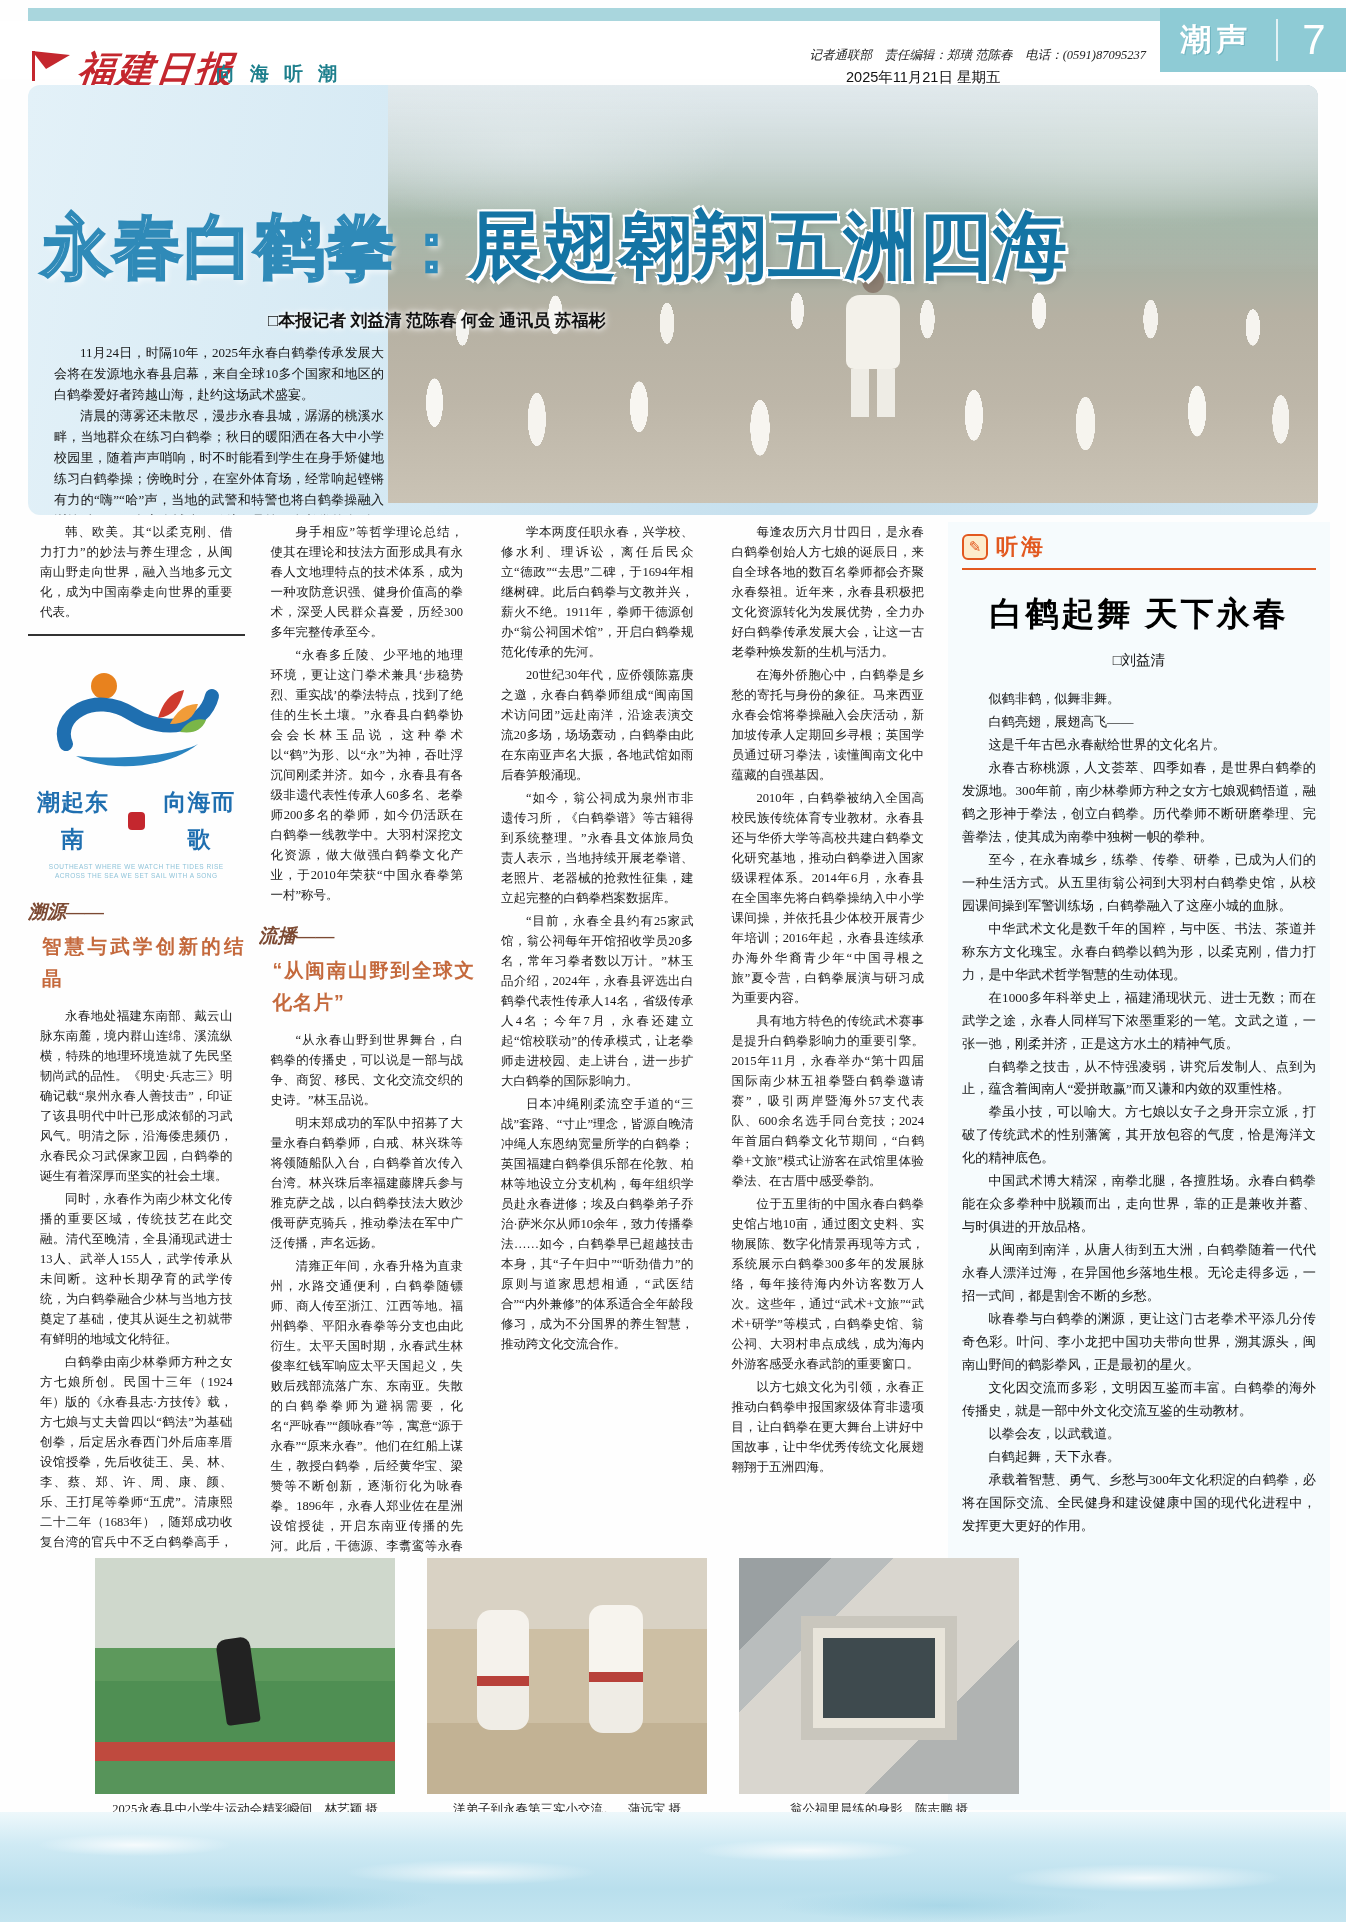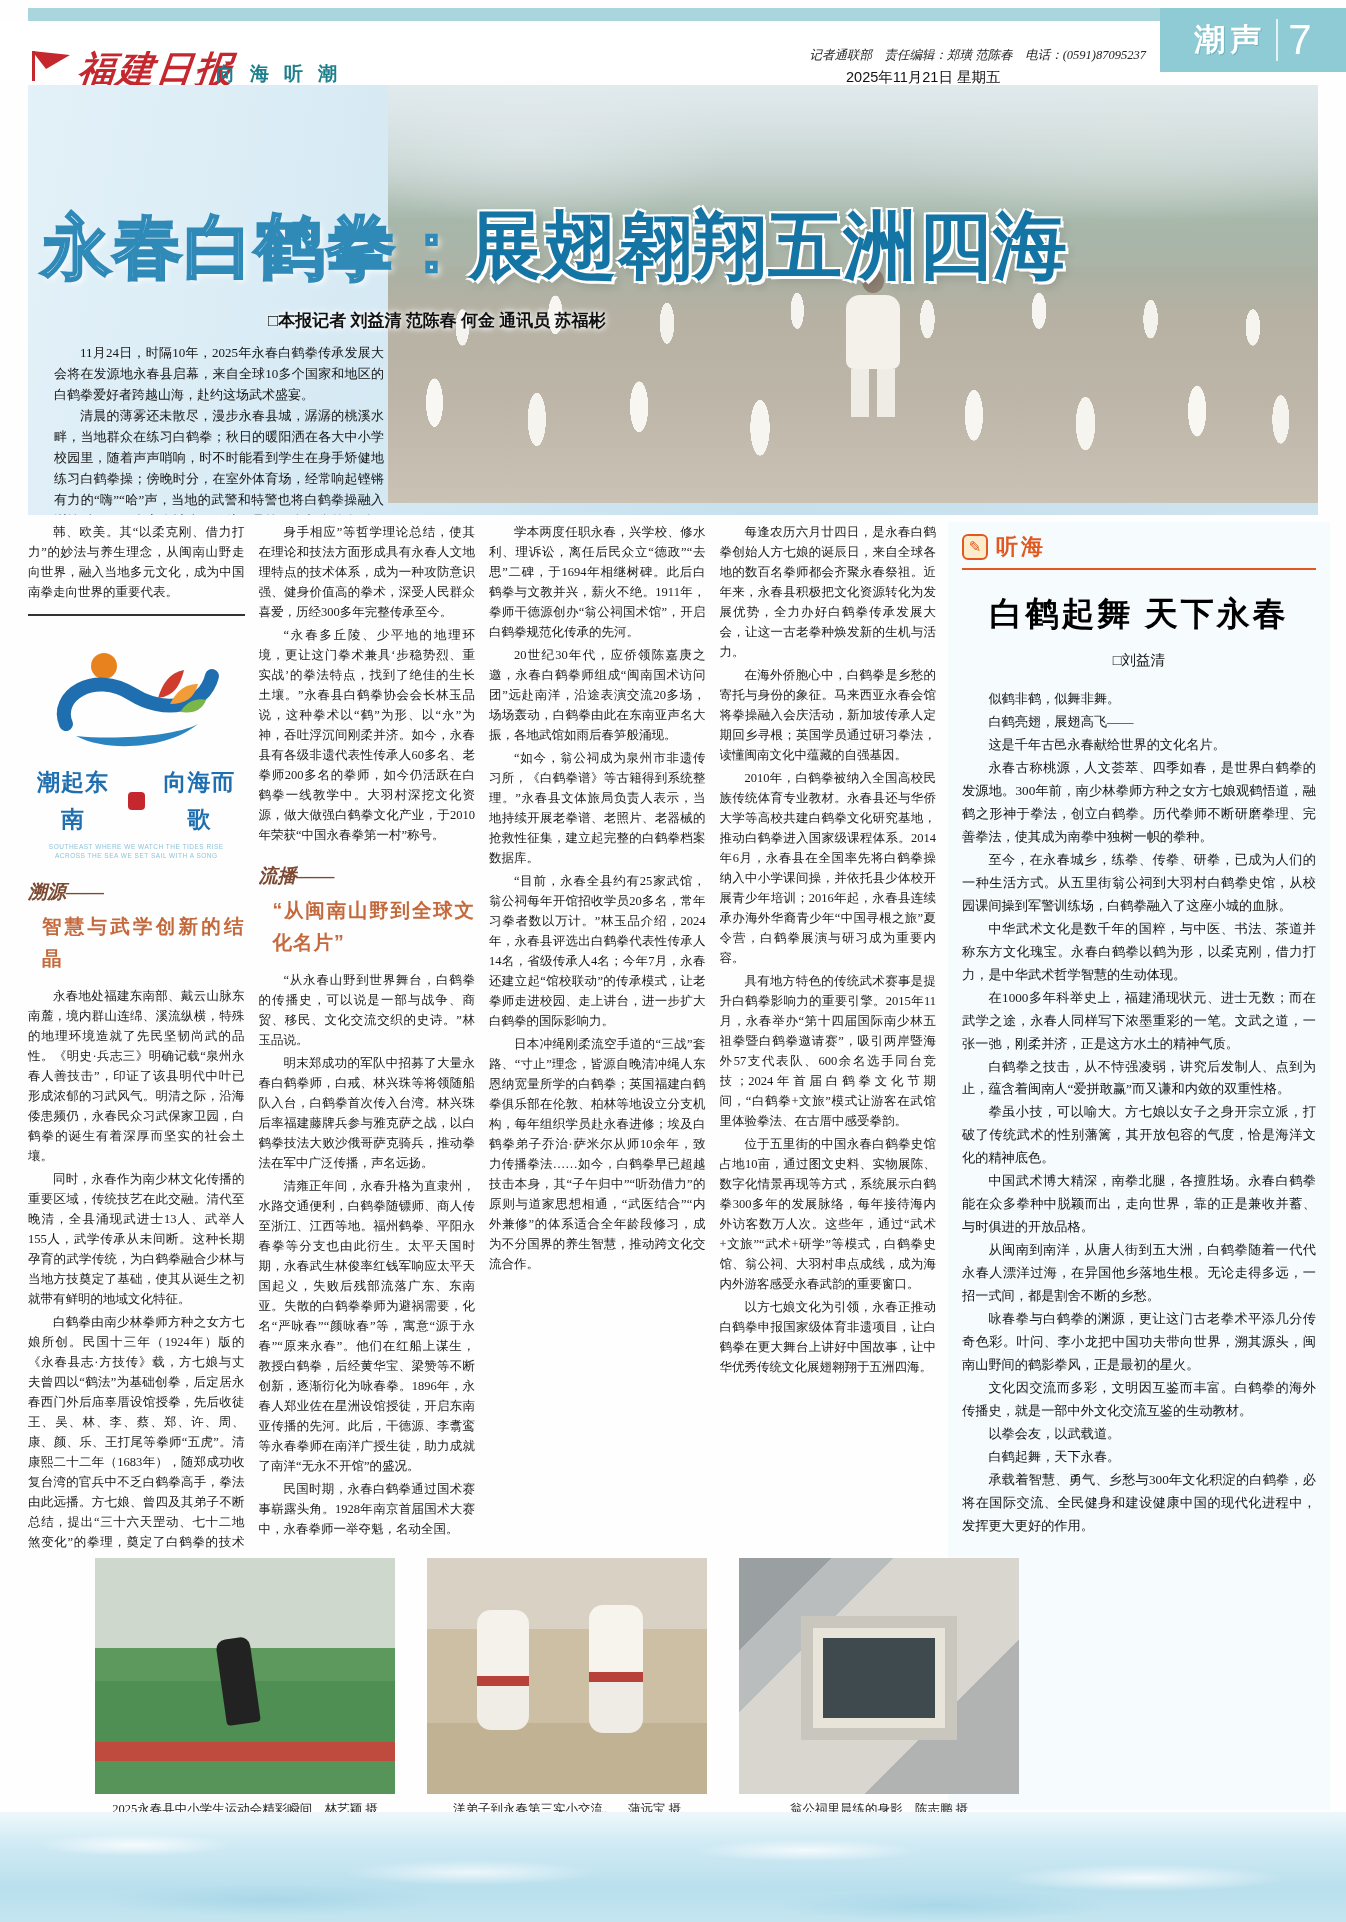--- a/index.html
+++ b/index.html
@@ -15,29 +15,29 @@
   .paper-name{position:absolute;left:78px;top:24px;font-size:37px;font-weight:bold;
       color:#c4272e;font-style:italic;letter-spacing:2px;transform:skewX(-6deg);
       font-family:"Liberation Serif",serif;}
   .slogan{position:absolute;left:216px;top:40px;font-size:19px;font-weight:bold;color:#1d7f8c;
       letter-spacing:15px;font-family:"Liberation Sans",sans-serif;}
   .editor-line{position:absolute;right:200px;top:26px;width:470px;text-align:right;
       font-style:italic;font-size:12.5px;color:#222;}
   .date-line{position:absolute;right:200px;top:47px;width:300px;text-align:left;
       font-size:14.5px;color:#111;font-family:"Liberation Sans",sans-serif;}
   .section-block{position:absolute;right:0;top:8px;width:186px;height:64px;background:#8ecbd5;
-      display:flex;align-items:center;justify-content:center;gap:10px;color:#fff;}
+      display:flex;align-items:center;justify-content:center;gap:24px;color:#fff;}
   .section-block .sec-name{font-size:31px;font-weight:bold;letter-spacing:5px;
       font-family:"Liberation Sans",sans-serif;text-shadow:1px 1px 0 #6fb3bf;}
   .section-block .sec-div{width:2px;height:42px;background:#fff;opacity:.75;}
   .section-block .page-no{font-size:42px;font-weight:300;font-family:"Liberation Sans",sans-serif;}
 
   
   .feature{position:absolute;left:28px;top:85px;width:1290px;height:430px;overflow:hidden;
-      background:linear-gradient(100deg,#e3f1f8 0%,#d3e8f3 35%,#c6e0ee 60%,#cfe4ef 100%);}
+      background:linear-gradient(100deg,#e3f1f8 0%,#d3e8f3 35%,#c6e0ee 60%,#cfe4ef 100%);border-radius:12px;}
   .main-photo{position:absolute;right:0;top:0;width:930px;height:418px;overflow:hidden;
       background:linear-gradient(#c5d3d8 0%,#aebfb8 18%,#93a795 32%,#a8b1a4 42%,
                  #b6b1a3 55%,#bdb6a8 75%,#cac3b5 100%);}
   .main-photo .haze{position:absolute;left:0;top:0;width:100%;height:45%;
       background:linear-gradient(#e8eff2cc,#ffffff00),
       radial-gradient(ellipse 300px 120px at 15% 30%, #d7e2e2aa, transparent 70%),
       radial-gradient(ellipse 360px 140px at 80% 25%, #c3d2c6aa, transparent 70%);}
   .crowd{position:absolute;left:0;top:0;width:100%;height:100%;background:
       radial-gradient(ellipse 11px 30px at 8% 58%,#f4f3ef 60%,transparent 61%),
       radial-gradient(ellipse 12px 32px at 18% 55%,#f7f6f2 60%,transparent 61%),
@@ -68,21 +68,21 @@
       text-shadow:-2px -2px 0 #fff,2px -2px 0 #fff,-2px 2px 0 #fff,3px 3px 0 #fff,5px 5px 8px #00000022;}
   .byline{position:absolute;left:240px;top:224px;width:560px;font-size:17px;font-weight:bold;
       color:#111;text-shadow:0 0 5px #fff,0 0 8px #fff;}
   .intro{position:absolute;left:26px;top:257px;width:330px;height:258px;overflow:hidden;
       font-size:13px;line-height:1.62;text-align:justify;color:#151515;}
   .intro p{margin:0;text-indent:2em;}
 
   
   .cols{position:absolute;left:28px;top:522px;width:908px;height:1030px;display:flex;gap:14px;overflow:hidden;}
   .col{flex:1;overflow:hidden;font-size:12.5px;line-height:1.6;text-align:justify;}
-  .para{margin:0 0 3px;text-indent:2em;}
+  .para{margin:0 12px 3px;text-indent:2em;}
   .sec-label{font-style:italic;font-weight:bold;font-size:19px;color:#7c4a33;margin:16px 0 4px;}
   .sec-title{font-weight:bold;font-size:19.5px;color:#c4693c;margin:0 0 12px 14px;
       font-family:"Liberation Sans",sans-serif;letter-spacing:1px;}
   .rule{height:2px;background:#333;margin:12px 0 16px;}
   .brand-logo{margin:4px 0 10px;text-align:center;}
   .brand-logo svg{display:block;margin:0 auto;}
   .brand-title{font-size:23px;font-weight:900;color:#1f6fb0;letter-spacing:1px;
       font-family:Liberation Sans, sans-serif;display:flex;align-items:center;justify-content:flex-start;gap:10px;}
   .seal{width:18px;height:18px;border-radius:4px;background:#c4272e;display:inline-block;}
   .brand-sub{font-size:6.5px;color:#8fc3d9;letter-spacing:.5px;margin-top:4px;line-height:1.5;

